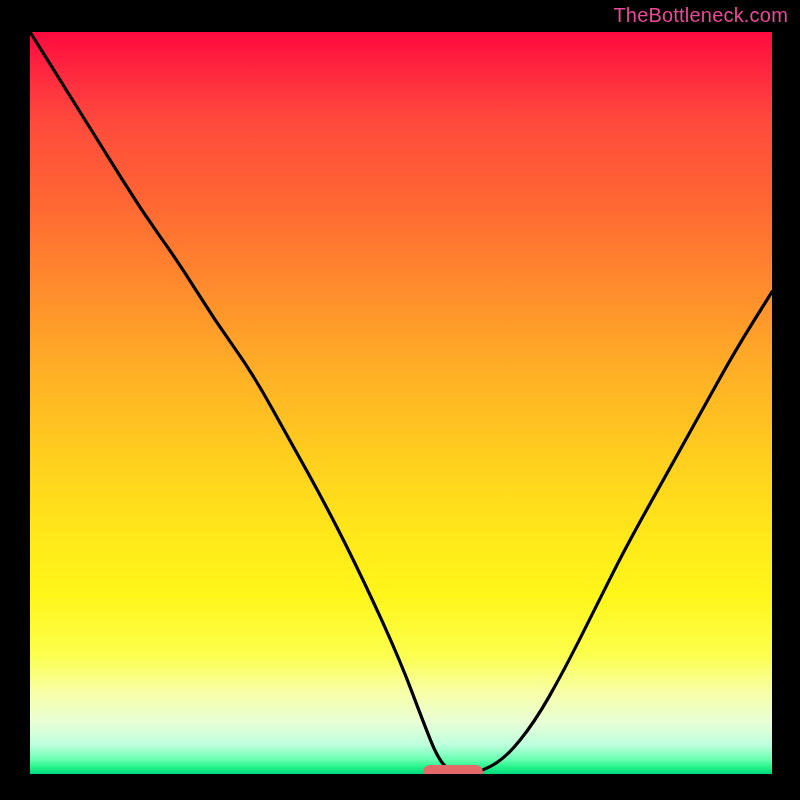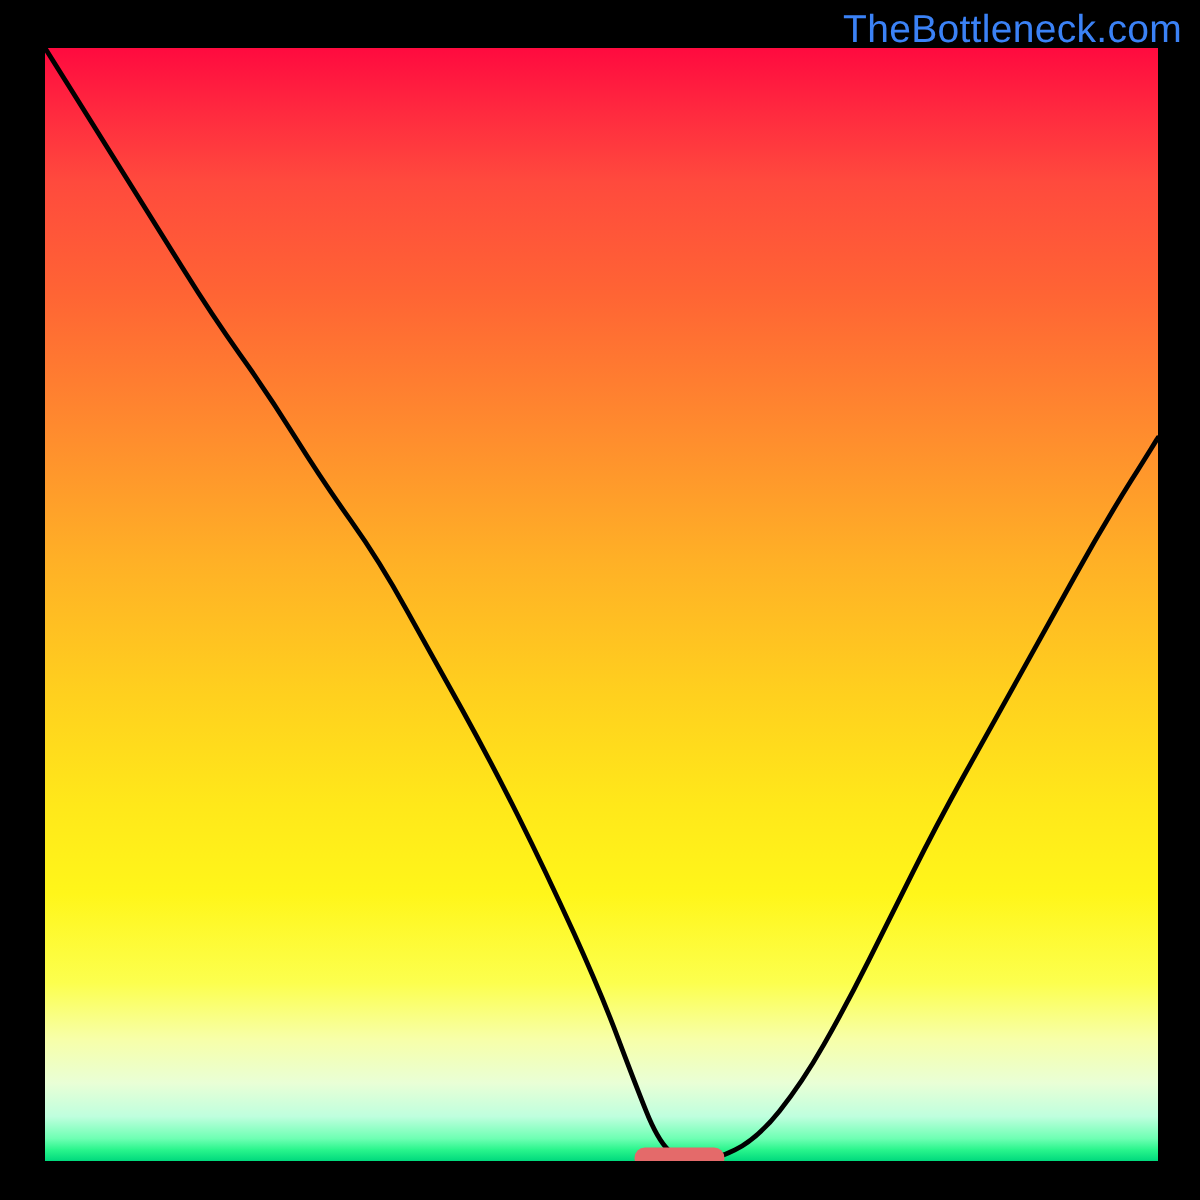--- a/index.html
+++ b/index.html
@@ -14,23 +14,23 @@
   .frame {
     position: relative;
     width: 800px;
     height: 800px;
     background: #000;
   }
   .watermark {
     position: absolute;
     top: 4px;
     right: 12px;
-    font-size: 26px;
+    font-size: 20px;
     font-weight: 500;
-    color: #3b82f6;
+    color: #ec4899;
     font-family: Arial, Helvetica, sans-serif;
     letter-spacing: 0.2px;
   }
   .plot {
     position: absolute;
     left: 30px;
     top: 32px;
     width: 742px;
     height: 742px;
     overflow: hidden;

